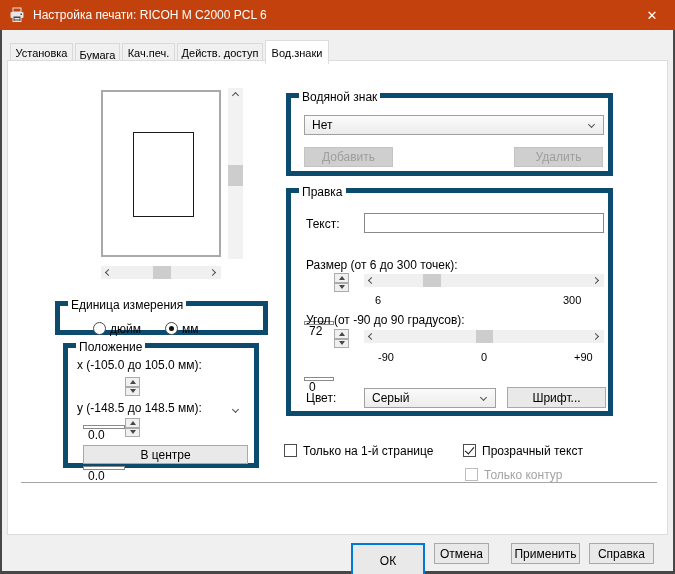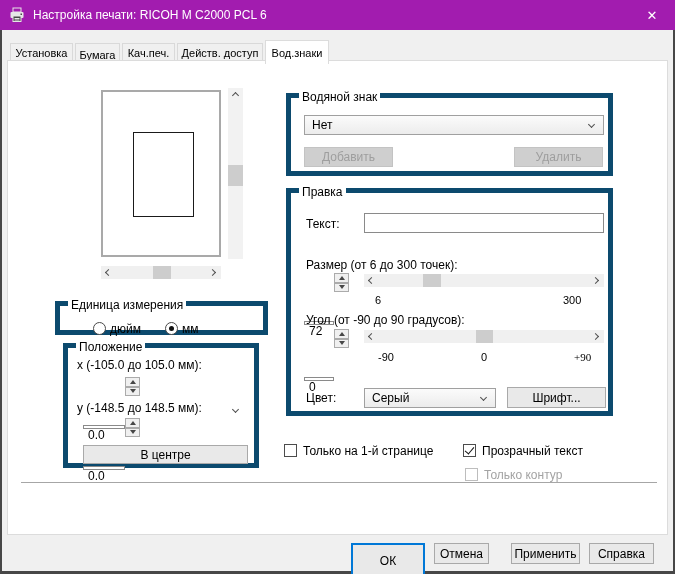--- a/index.html
+++ b/index.html
@@ -2,21 +2,21 @@
 <html><head>
 <meta charset="utf-8">
 <style>
   * { margin:0; padding:0; box-sizing:border-box; }
   html,body { background:#c8c8c8; }
   body { font-family:"Liberation Sans", sans-serif; font-size:12px; color:#000; }
 
   .dialog { position:relative; width:675px; height:574px; background:#474747; overflow:hidden; }
 
   
-  .titlebar { position:absolute; left:0; top:0; width:675px; height:30px; background:#a21caf;padding-left:36px; }
+  .titlebar { position:absolute; left:0; top:0; width:675px; height:30px; background:#c2410c;padding-left:36px; }
   .titlebar .app-icon { position:absolute; left:9px; top:7px; width:16px; height:16px; }
   .titlebar .title-text { position:absolute; left:33px; top:0; height:30px; line-height:30px; color:#ffffff; font-size:12px; white-space:nowrap; }
   .close-btn { position:absolute; right:0; top:0; width:46px; height:30px; display:flex; align-items:center; justify-content:center; color:#ffffff; font-size:13px; cursor:default; }
 
   
   .main { position:absolute; left:2px; top:30px; width:671px; height:541px; background:#f0f0f0; }
 
   
   .tab { position:absolute; top:13px; height:18px; background:#f0f0f0; border:1px solid #d9d9d9; border-bottom:none; display:flex; align-items:center; justify-content:center; font-size:11px; z-index:1; }
   .tab.active { top:10px; height:24px; background:#ffffff; border:1px solid #dcdcdc; border-bottom:none; z-index:3; }
@@ -239,21 +239,21 @@
           <div class="harrow" style="left:0;">
               <i class="chev left" style="left:5px;top:4px;"></i>
             </div>
           <div class="hthumb" style="left:112px;width:17px;"></div>
           <div class="harrow" style="right:0;">
               <i class="chev right" style="left:3px;top:4px;"></i>
             </div>
         </div>
         <span class="sub-label" style="left:87px;top:158px;">-90</span>
         <span class="sub-label" style="left:190px;top:158px;">0</span>
-        <span class="sub-label" style="left:283px;top:158px;font-family:Liberation Serif, serif;">+90</span>
+        <span class="sub-label" style="left:283px;top:158px;">+90</span>
 
         <span class="label" style="left:15px;top:198px;">Цвет:</span>
         <div class="combo" style="left:73px;top:195px;width:132px;height:20px;">
           <span class="combo-value">Серый</span>
           <i class="chev down" style="right:9px;top:6px;"></i>
         </div>
         <div class="btn" style="left:216px;top:194px;width:99px;height:21px;">Шрифт...</div>
       </div>
 
       <div class="cbrow" style="left:276px;top:383px;">

